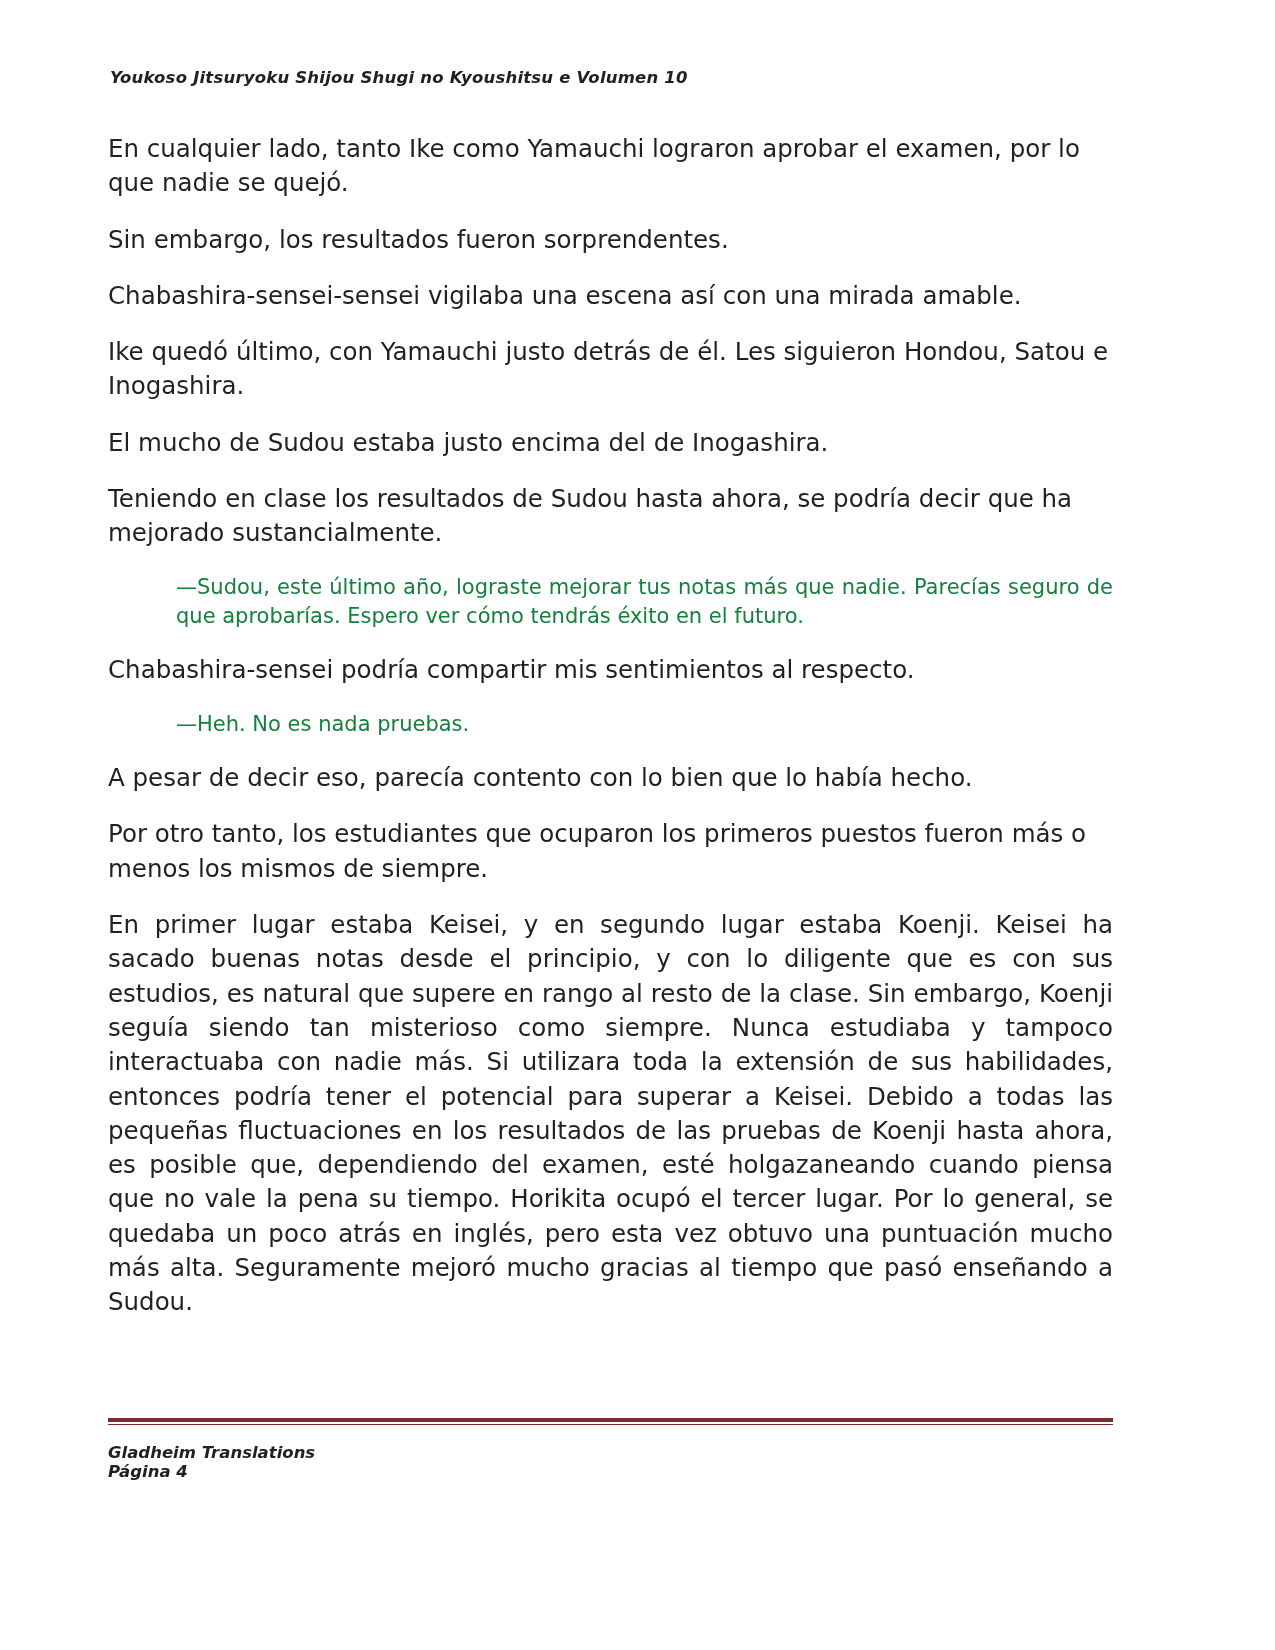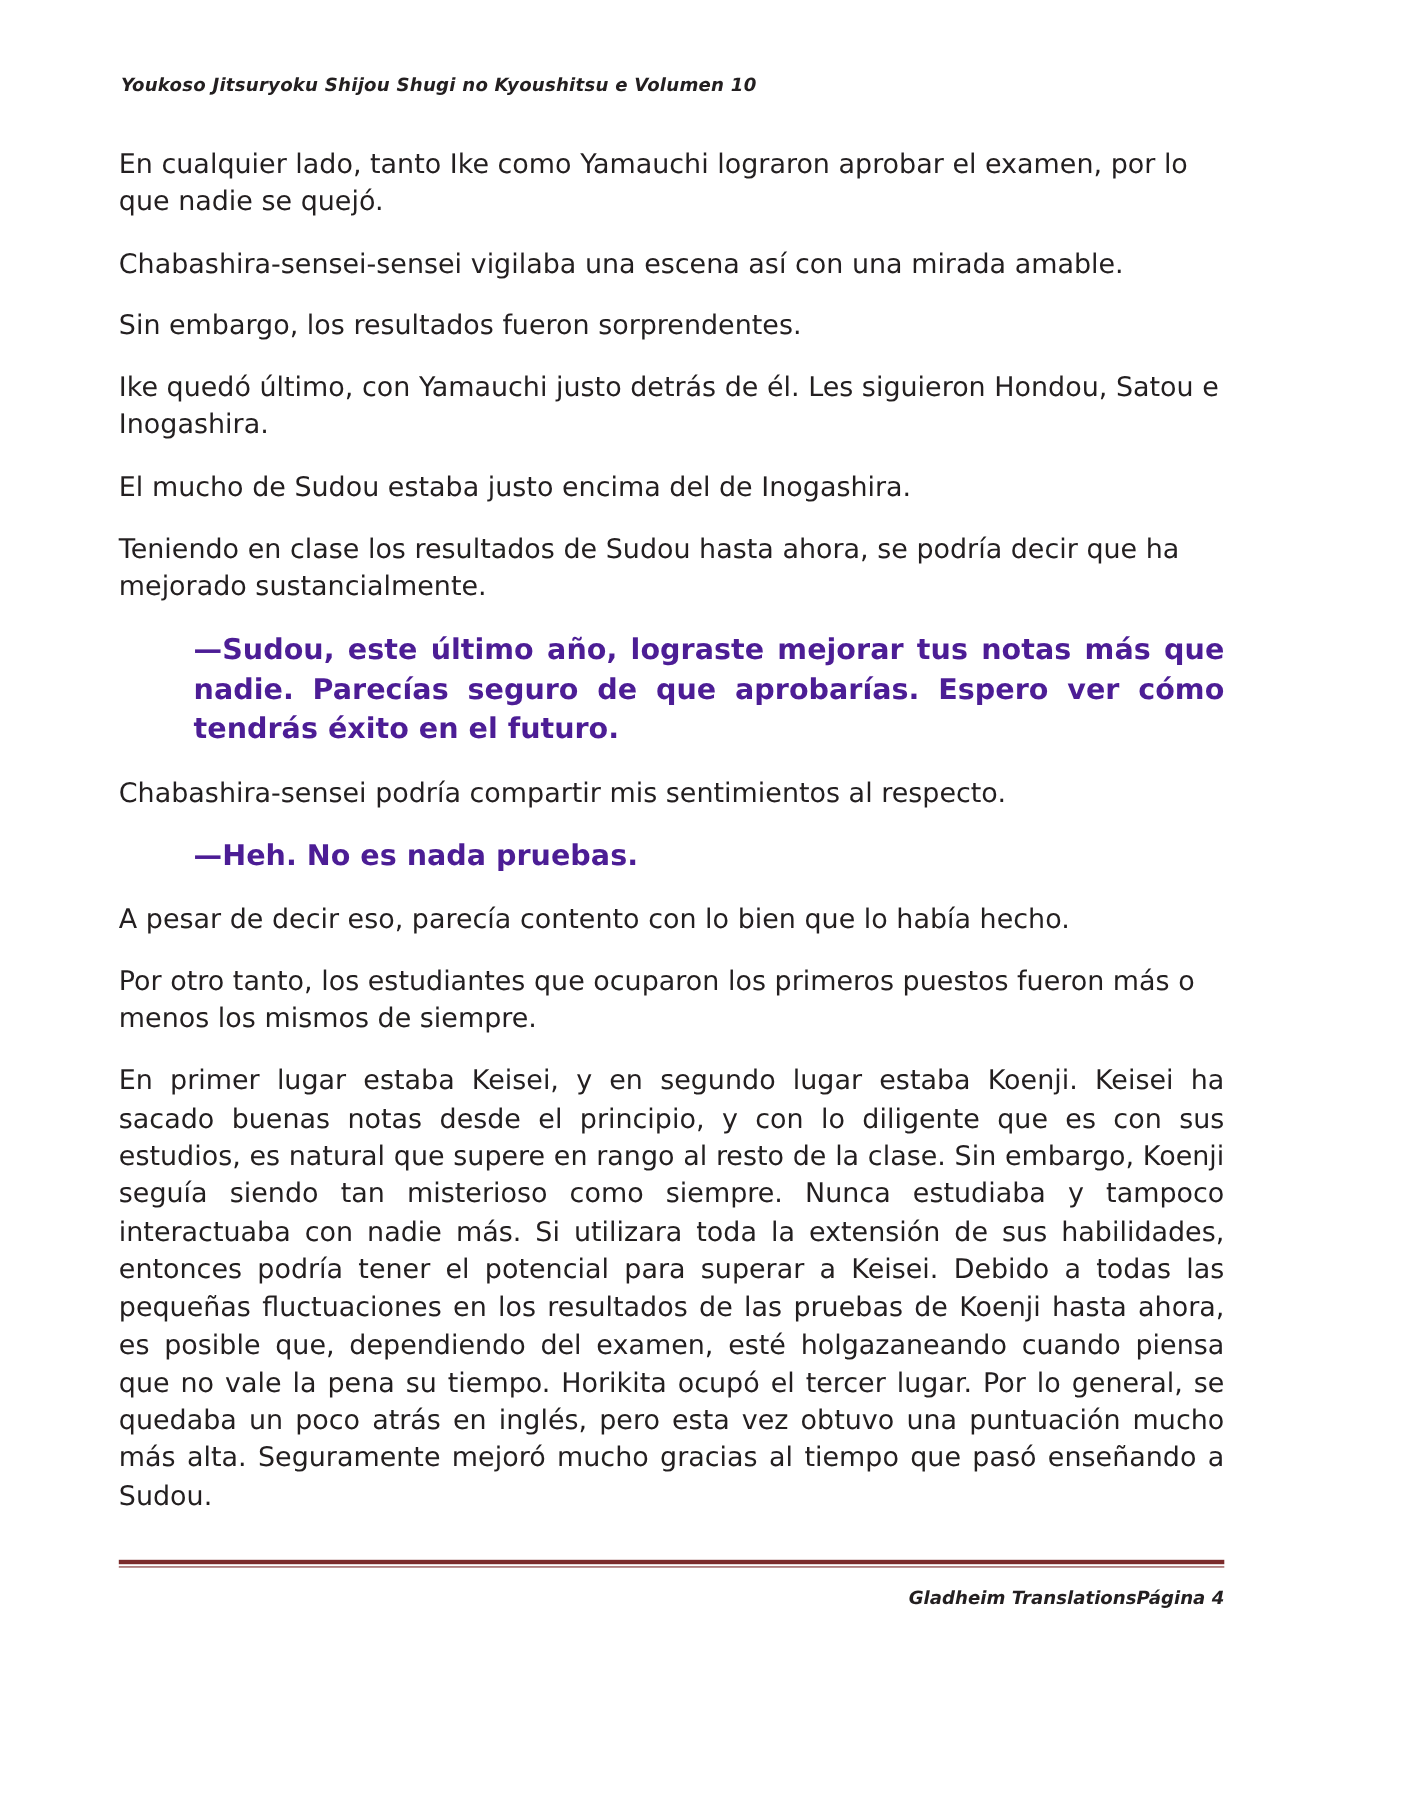--- a/index.html
+++ b/index.html
@@ -52,26 +52,25 @@
     color: #231f20;
     text-align: left;
   }
   p.justified {
     text-align: justify;
     text-justify: inter-word;
   }
   p.dialogue {
     margin: 0 0 22px 0;
     padding-left: 68px;
-    font-size: 26px;
+    font-size: 21px;
     line-height: 1.40;
-    color: #4c1d95;
+    color: #15803d;
     text-align: justify;
     text-justify: inter-word;
-    font-weight: bold;
   }
   p.dialogue.short {
     text-align: left;
   }
   .footer-rule {
     position: absolute;
     left: 108px;
     top: 1418px;
     width: 1005px;
     height: 4px;
@@ -84,22 +83,23 @@
     width: 1005px;
     height: 1px;
     background: #7b2b2b;
   }
   .footer {
     position: absolute;
     left: 108px;
     top: 1443px;
     width: 1005px;
     display: flex;
-    justify-content: flex-end;
+    justify-content: flex-start;
     align-items: baseline;
+    flex-direction: column;
   }
   .footer-left, .footer-right {
     font-family: "DejaVu Sans", sans-serif;
     font-weight: bold;
     font-style: italic;
     font-size: 16.5px;
     color: #231f20;
     white-space: nowrap;
   }
 </style>
@@ -107,22 +107,22 @@
 <body>
 
 <div class="page">
 
   <div class="header">
     <div class="header-title">Youkoso Jitsuryoku Shijou Shugi no Kyoushitsu e Volumen 10</div>
   </div>
 
   <div class="content">
     <p class="para">En cualquier lado, tanto Ike como Yamauchi lograron aprobar el examen, por lo que nadie se quejó.</p>
+    <p class="para">Sin embargo, los resultados fueron sorprendentes.</p>
     <p class="para">Chabashira-sensei-sensei vigilaba una escena así con una mirada amable.</p>
-    <p class="para">Sin embargo, los resultados fueron sorprendentes.</p>
     <p class="para">Ike quedó último, con Yamauchi justo detrás de él. Les siguieron Hondou, Satou e Inogashira.</p>
     <p class="para">El mucho de Sudou estaba justo encima del de Inogashira.</p>
     <p class="para">Teniendo en clase los resultados de Sudou hasta ahora, se podría decir que ha mejorado sustancialmente.</p>
     <p class="dialogue">—Sudou, este último año, lograste mejorar tus notas más que nadie. Parecías seguro de que aprobarías. Espero ver cómo tendrás éxito en el futuro.</p>
     <p class="para">Chabashira-sensei podría compartir mis sentimientos al respecto.</p>
     <p class="dialogue short">—Heh. No es nada pruebas.</p>
     <p class="para">A pesar de decir eso, parecía contento con lo bien que lo había hecho.</p>
     <p class="para">Por otro tanto, los estudiantes que ocuparon los primeros puestos fueron más o menos los mismos de siempre.</p>
     <p class="para justified">En primer lugar estaba Keisei, y en segundo lugar estaba Koenji. Keisei ha sacado buenas notas desde el principio, y con lo diligente que es con sus estudios, es natural que supere en rango al resto de la clase. Sin embargo, Koenji seguía siendo tan misterioso como siempre. Nunca estudiaba y tampoco interactuaba con nadie más. Si utilizara toda la extensión de sus habilidades, entonces podría tener el potencial para superar a Keisei. Debido a todas las pequeñas fluctuaciones en los resultados de las pruebas de Koenji hasta ahora, es posible que, dependiendo del examen, esté holgazaneando cuando piensa que no vale la pena su tiempo. Horikita ocupó el tercer lugar. Por lo general, se quedaba un poco atrás en inglés, pero esta vez obtuvo una puntuación mucho más alta. Seguramente mejoró mucho gracias al tiempo que pasó enseñando a Sudou.</p>
   </div>

